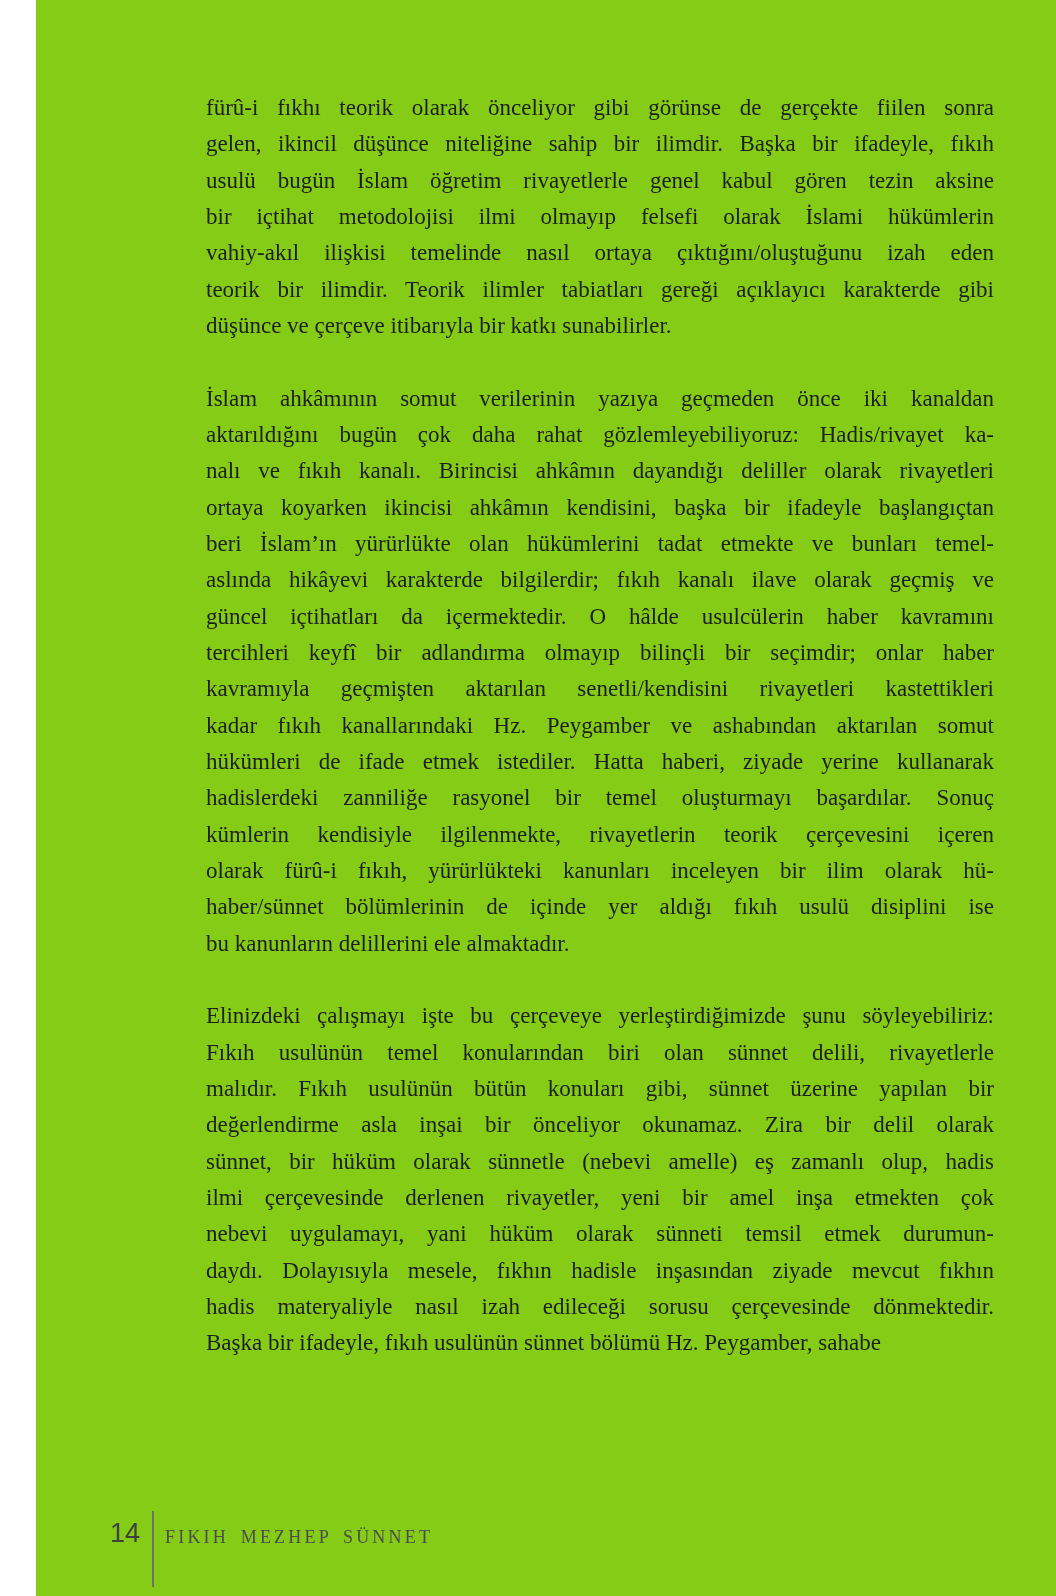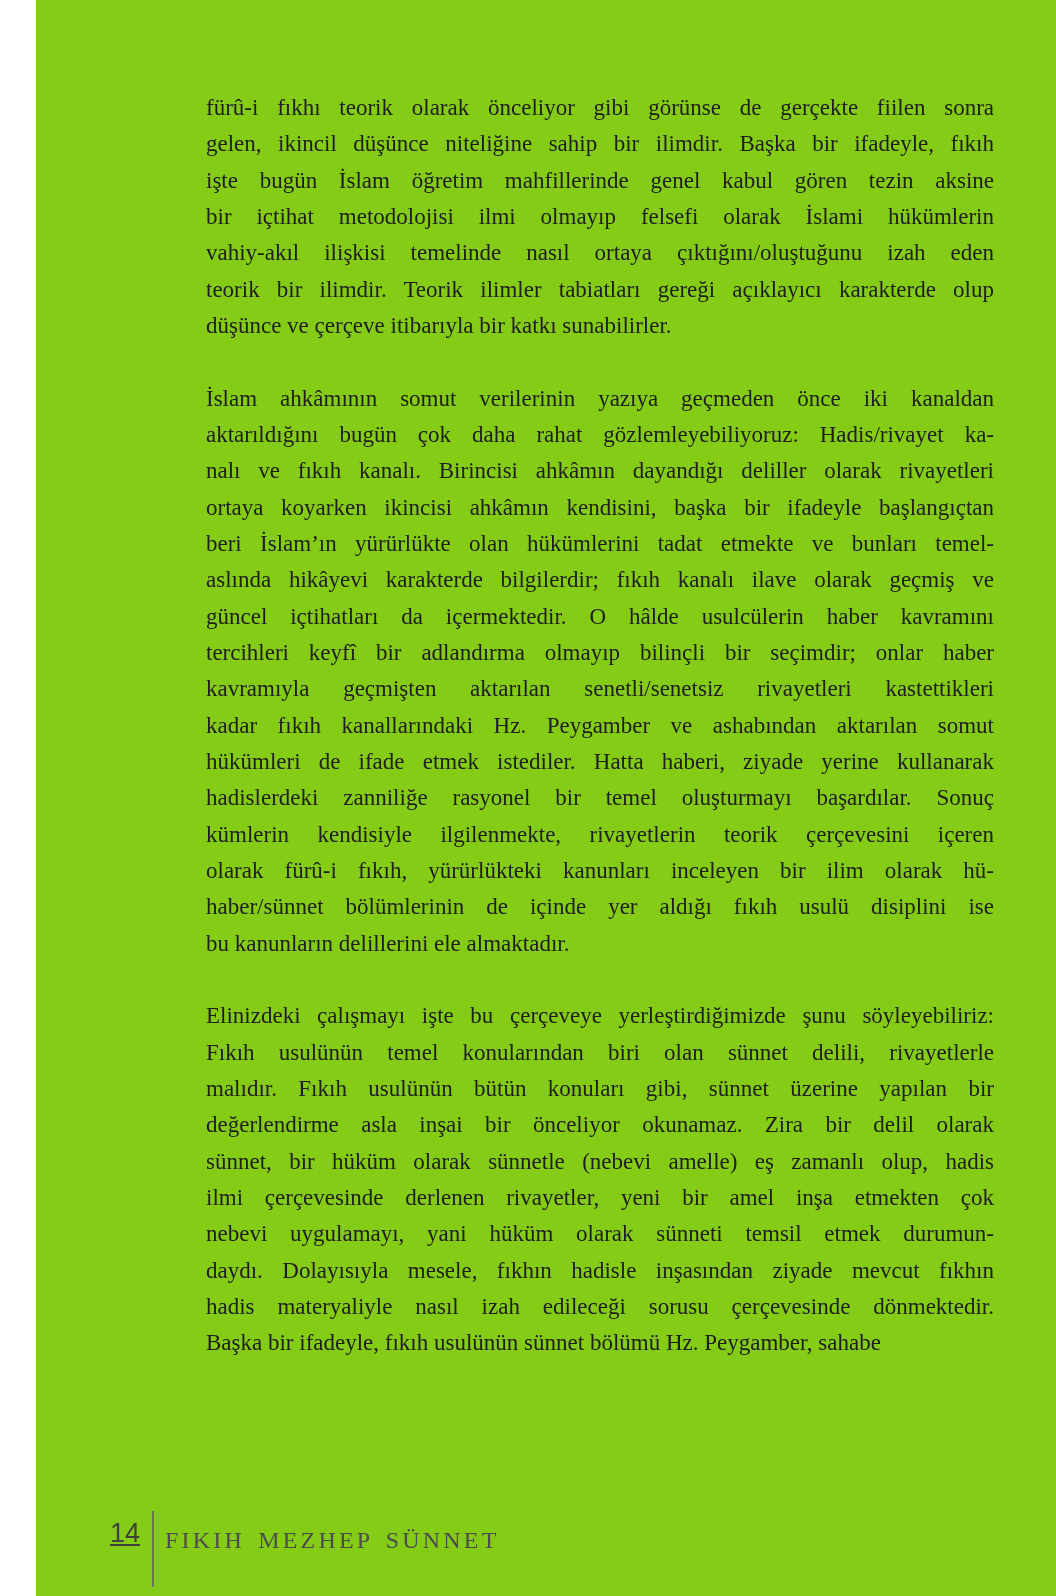--- a/index.html
+++ b/index.html
@@ -39,67 +39,66 @@
   }
   .footer-pagenum {
     position: absolute;
     left: 74px;
     top: 1520px;
     font-family: "Liberation Sans", "DejaVu Sans", sans-serif;
     font-size: 27px;
     font-weight: 500;
     color: #3f3f3f;
     line-height: 1;
-    text-decoration: underline;
   }
   .footer-rule {
     position: absolute;
     left: 116px;
     top: 1511px;
     width: 2px;
     height: 76px;
     background: #6f6f6f;
   }
   .footer-title {
     position: absolute;
     left: 129px;
     top: 1528px;
     font-family: "Liberation Serif", "DejaVu Serif", serif;
-    font-size: 24px;
+    font-size: 18px;
     letter-spacing: 3.2px;
     word-spacing: 4px;
     color: #4c4c4c;
     line-height: 1;
   }
 </style>
 </head>
 <body>
 
 <div class="page">
 
   <main class="text-block" id="text-block">
       <div class="para">
         <div class="line">fürû-i fıkhı teorik olarak önceliyor gibi görünse de gerçekte fiilen sonra</div>
         <div class="line">gelen, ikincil düşünce niteliğine sahip bir ilimdir. Başka bir ifadeyle, fıkıh</div>
-        <div class="line">işte bugün İslam öğretim mahfillerinde genel kabul gören tezin aksine</div>
+        <div class="line">usulü bugün İslam öğretim rivayetlerle genel kabul gören tezin aksine</div>
         <div class="line">bir içtihat metodolojisi ilmi olmayıp felsefi olarak İslami hükümlerin</div>
         <div class="line">vahiy-akıl ilişkisi temelinde nasıl ortaya çıktığını/oluştuğunu izah eden</div>
-        <div class="line">teorik bir ilimdir. Teorik ilimler tabiatları gereği açıklayıcı karakterde olup</div>
+        <div class="line">teorik bir ilimdir. Teorik ilimler tabiatları gereği açıklayıcı karakterde gibi</div>
         <div class="line last">düşünce ve çerçeve itibarıyla bir katkı sunabilirler.</div>
       </div>
       <div class="para">
         <div class="line">İslam ahkâmının somut verilerinin yazıya geçmeden önce iki kanaldan</div>
         <div class="line">aktarıldığını bugün çok daha rahat gözlemleyebiliyoruz: Hadis/rivayet ka-</div>
         <div class="line">nalı ve fıkıh kanalı. Birincisi ahkâmın dayandığı deliller olarak rivayetleri</div>
         <div class="line">ortaya koyarken ikincisi ahkâmın kendisini, başka bir ifadeyle başlangıçtan</div>
         <div class="line">beri İslam’ın yürürlükte olan hükümlerini tadat etmekte ve bunları temel-</div>
         <div class="line">aslında hikâyevi karakterde bilgilerdir; fıkıh kanalı ilave olarak geçmiş ve</div>
         <div class="line">güncel içtihatları da içermektedir. O hâlde usulcülerin haber kavramını</div>
         <div class="line">tercihleri keyfî bir adlandırma olmayıp bilinçli bir seçimdir; onlar haber</div>
-        <div class="line">kavramıyla geçmişten aktarılan senetli/senetsiz rivayetleri kastettikleri</div>
+        <div class="line">kavramıyla geçmişten aktarılan senetli/kendisini rivayetleri kastettikleri</div>
         <div class="line">kadar fıkıh kanallarındaki Hz. Peygamber ve ashabından aktarılan somut</div>
         <div class="line">hükümleri de ifade etmek istediler. Hatta haberi, ziyade yerine kullanarak</div>
         <div class="line">hadislerdeki zanniliğe rasyonel bir temel oluşturmayı başardılar. Sonuç</div>
         <div class="line">kümlerin kendisiyle ilgilenmekte, rivayetlerin teorik çerçevesini içeren</div>
         <div class="line">olarak fürû-i fıkıh, yürürlükteki kanunları inceleyen bir ilim olarak hü-</div>
         <div class="line">haber/sünnet bölümlerinin de içinde yer aldığı fıkıh usulü disiplini ise</div>
         <div class="line last">bu kanunların delillerini ele almaktadır.</div>
       </div>
       <div class="para">
         <div class="line">Elinizdeki çalışmayı işte bu çerçeveye yerleştirdiğimizde şunu söyleyebiliriz:</div>

